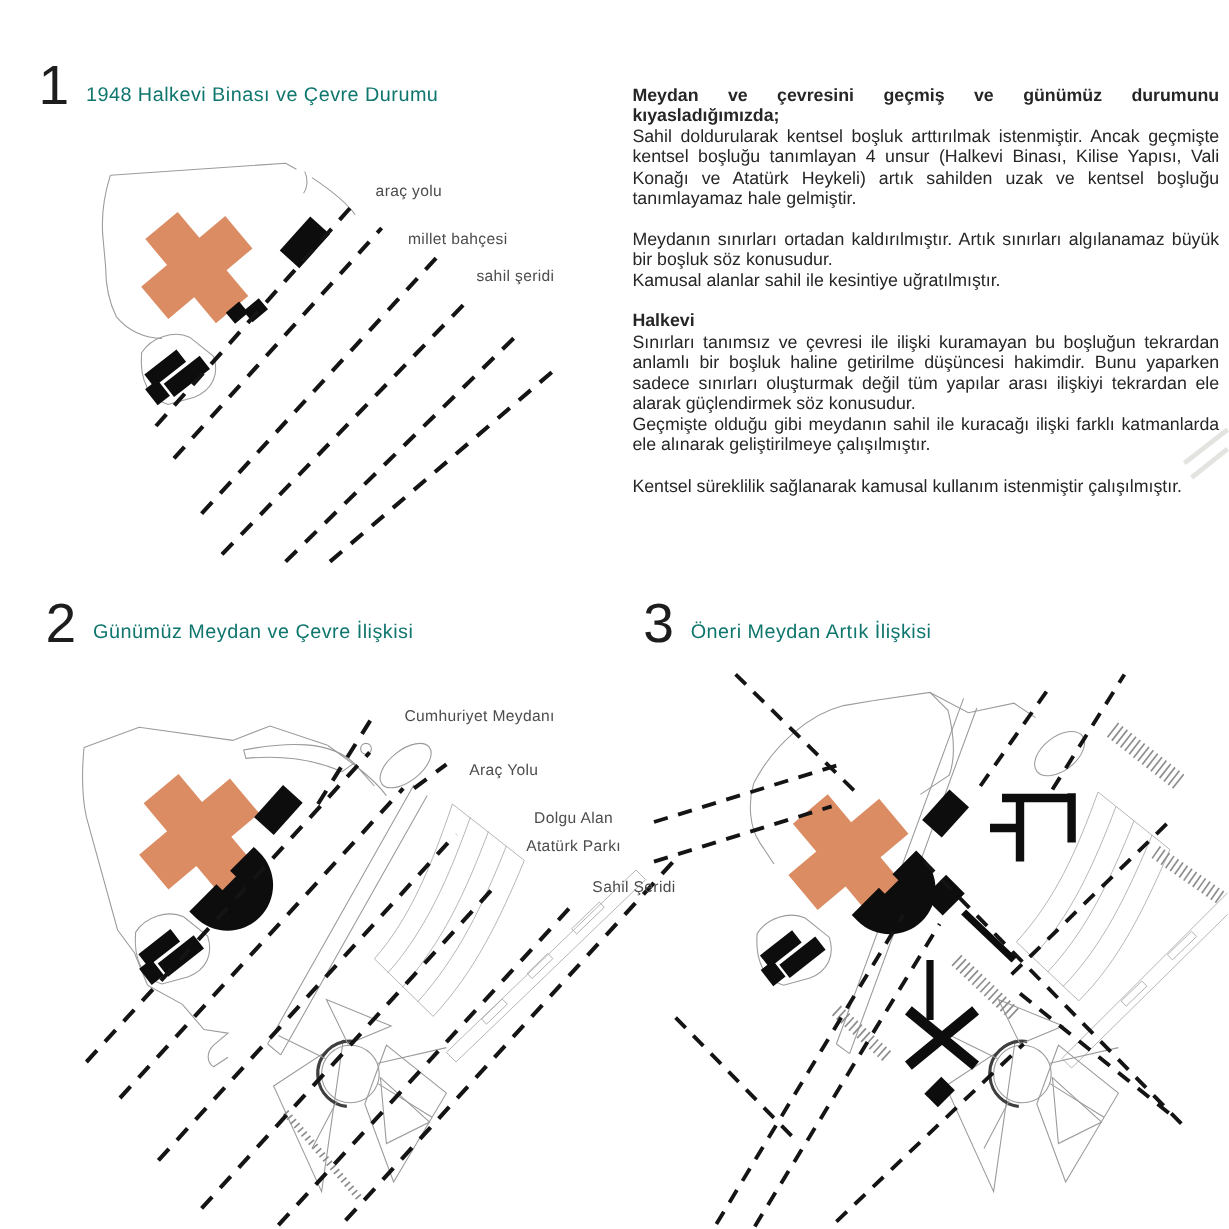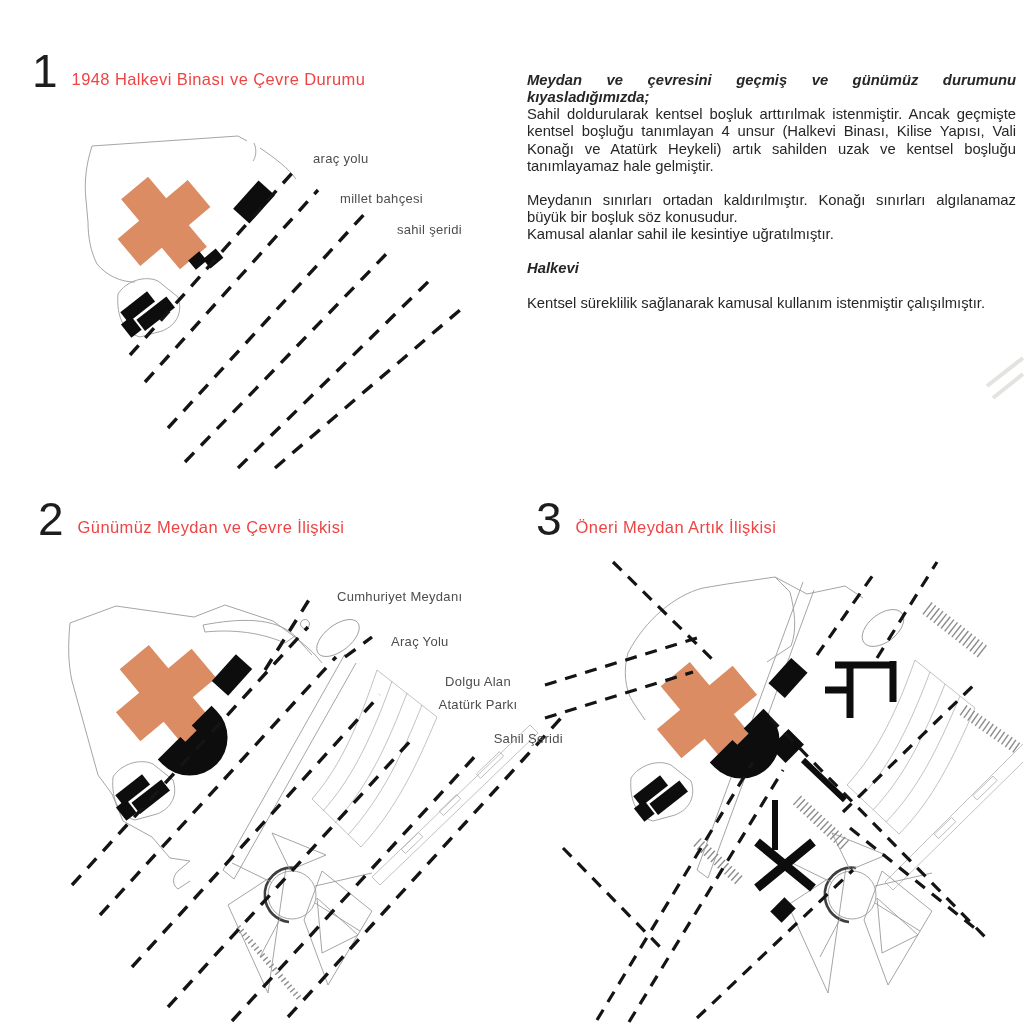--- a/index.html
+++ b/index.html
@@ -2,34 +2,34 @@
 <html><head>
 <meta charset="utf-8">
 <style>
   html,body{margin:0;padding:0;}
   body{
     width:1024px;height:1024px;position:relative;background:#ffffff;
     font-family:"Liberation Sans", sans-serif;color:#2b2b2b;overflow:hidden;
   }
   .panel-header{position:absolute;display:flex;align-items:flex-start;}
   .panel-number{font-size:46px;line-height:1;font-weight:400;color:#1d1d1d;letter-spacing:0;}
-  .panel-title{font-size:16.5px;color:#ef4444;letter-spacing:.4px;margin-top:22px;margin-left:14px;white-space:nowrap;}
+  .panel-title{font-size:16.5px;color:#0f766e;letter-spacing:.4px;margin-top:22px;margin-left:14px;white-space:nowrap;}
   .maps svg{position:absolute;overflow:visible;}
   .thin{stroke:#9b9b9b;stroke-width:.9;fill:none;}
   .thin2{stroke:#a8a8a8;stroke-width:.7;fill:none;}
   .dash{stroke:#141414;stroke-width:3.4;fill:none;stroke-dasharray:13 10;}
   .dash-b{stroke:#141414;stroke-width:3.2;fill:none;stroke-dasharray:12 9;}
   .blackfill{fill:#0d0d0d;stroke:none;}
   .maplabel{font-size:13px;fill:#4d4d4d;letter-spacing:.3px;}
   .hatch{stroke:#8d8d8d;stroke-dasharray:1.4 3.2;fill:none;}
   .blackpath{stroke:#0d0d0d;fill:none;}
   .tx{position:absolute;left:527px;top:72px;width:489px;text-align:justify;
       font-size:14.8px;line-height:1.16;color:#262626;}
   .tx p{margin:0;}
-  .tx .bold{font-weight:bold;font-style:italic;}
+  .tx .bold{font-weight:bold;}
   .gap{height:17px;}
 </style>
 </head>
 <body>
 
 <svg width="0" height="0" style="position:absolute">
   <defs>
     <g id="cross-building">
       <path d="M -20,-52 L 20,-52 L 20,-20 L 52,-20 L 52,20 L 20,20 L 20,52 L -20,52 L -20,20 L -52,20 L -52,-20 L -20,-20 Z"></path>
     </g>
@@ -217,19 +217,21 @@
 
   <svg style="left:985px;top:340px;" width="39" height="80" viewBox="0 0 39 80">
     <path d="M 2,46 L 38,18 M 8,58 L 38,34" stroke="#e3e3e0" stroke-width="4" fill="none"></path>
   </svg>
 </div>
 
 <div class="tx">
   <p class="bold">Meydan ve çevresini geçmiş ve günümüz durumunu kıyasladığımızda;</p>
   <p> Sahil doldurularak kentsel boşluk arttırılmak istenmiştir. Ancak geçmişte kentsel boşluğu tanımlayan 4 unsur (Halkevi Binası, Kilise Yapısı, Vali Konağı ve Atatürk Heykeli) artık sahilden uzak ve kentsel boşluğu tanımlayamaz hale gelmiştir.</p>
   <div class="gap"></div>
-  <p>Meydanın sınırları ortadan kaldırılmıştır. Konağı sınırları algılanamaz büyük bir boşluk söz konusudur.</p>
+  <p>Meydanın sınırları ortadan kaldırılmıştır. Artık sınırları algılanamaz büyük bir boşluk söz konusudur.</p>
   <p>Kamusal alanlar sahil ile kesintiye uğratılmıştır.</p>
   <div class="gap"></div>
   <p class="bold">Halkevi</p>
+  <p>Sınırları tanımsız ve çevresi ile ilişki kuramayan bu boşluğun tekrardan anlamlı bir boşluk haline getirilme düşüncesi hakimdir. Bunu yaparken sadece sınırları oluşturmak değil tüm yapılar arası ilişkiyi tekrardan ele alarak güçlendirmek söz konusudur.</p>
+  <p> Geçmişte olduğu gibi meydanın sahil ile kuracağı ilişki farklı katmanlarda ele alınarak geliştirilmeye çalışılmıştır.</p>
   <div class="gap"></div>
   <p>Kentsel süreklilik sağlanarak kamusal kullanım istenmiştir çalışılmıştır.</p>
 </div>
 
 </body></html>

